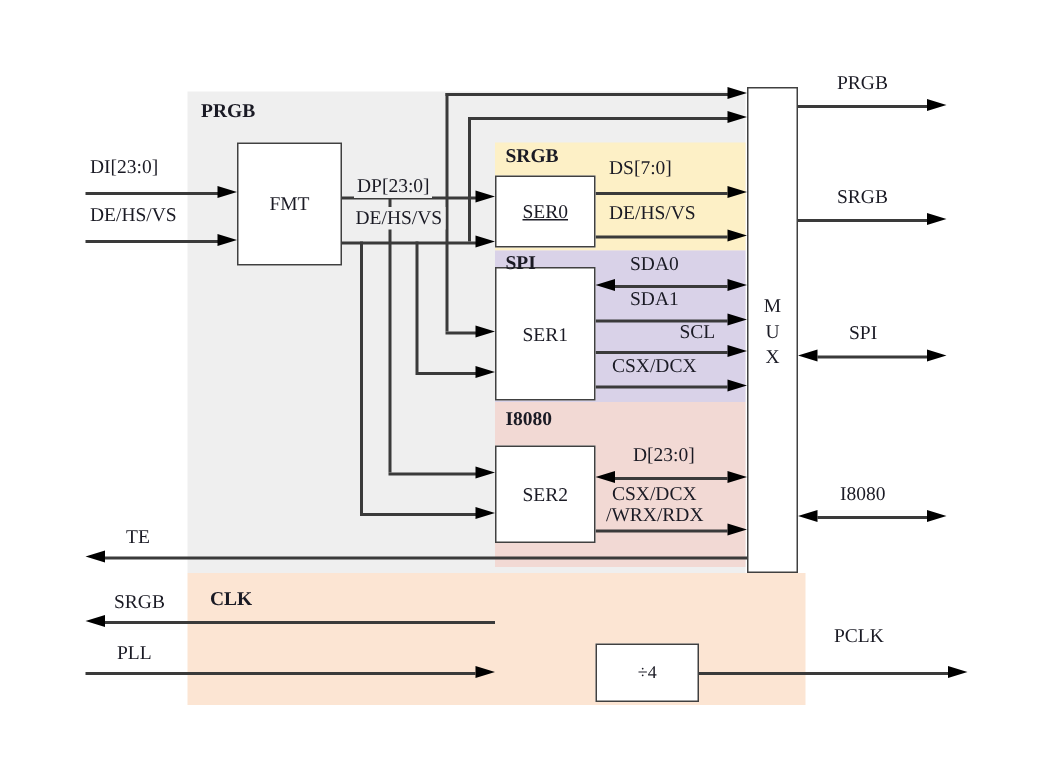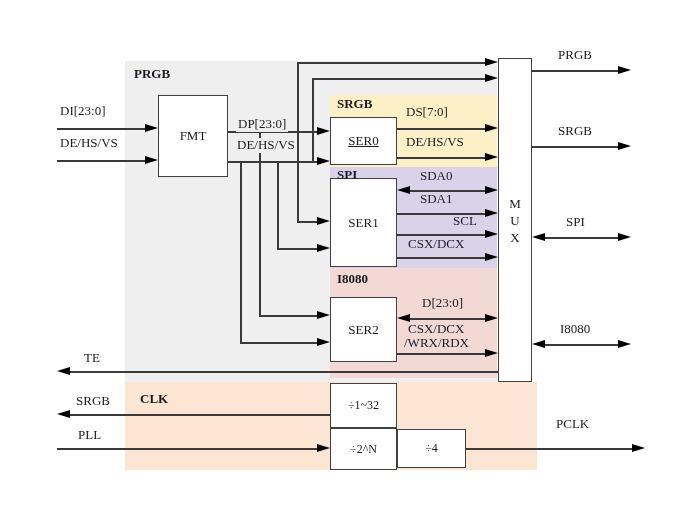--- a/index.html
+++ b/index.html
@@ -109,26 +109,20 @@
     <span>SER1</span>
   </div>
   <div class="box" style="left:330px;top:297px;width:67px;height:65px;">
     <span>SER2</span>
   </div>
   <div class="box muxtxt" style="left:498px;top:58px;width:34px;height:324px;">
     <span>M</span>
     <span>U</span>
     <span>X</span>
   </div>
-  <div class="box" style="left:330px;top:383px;width:67px;height:45px;font-size:12px;">
-    <span>÷1~32</span>
-  </div>
-  <div class="box" style="left:330px;top:428px;width:67px;height:42px;font-size:12px;">
-    <span>÷2^N</span>
-  </div>
   <div class="box" style="left:397px;top:429px;width:69px;height:39px;font-size:12px;">
     <span>÷4</span>
   </div>
 
   <div class="rlbl" style="left:134px;top:66px;">PRGB</div>
   <div class="rlbl" style="left:337px;top:96px;">SRGB</div>
   <div class="rlbl" style="left:337px;top:167px;">SPI</div>
   <div class="rlbl" style="left:337px;top:271px;">I8080</div>
   <div class="rlbl" style="left:140px;top:391px;">CLK</div>
 

